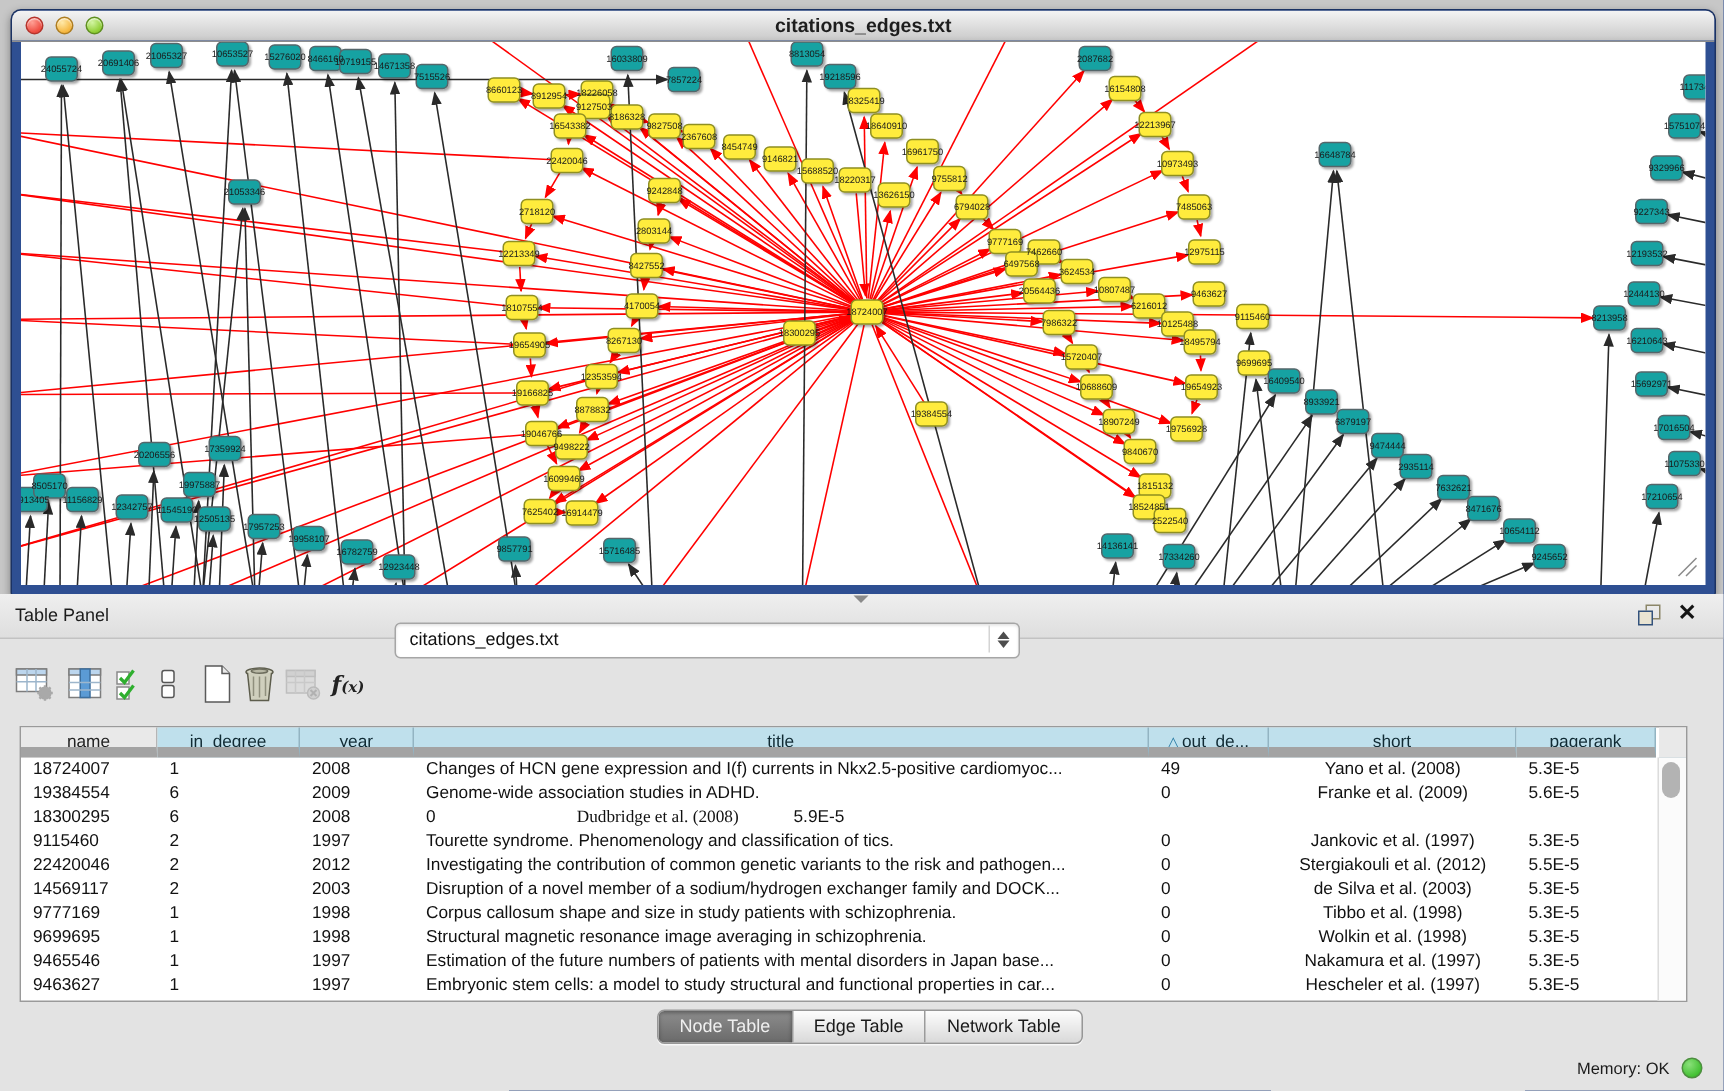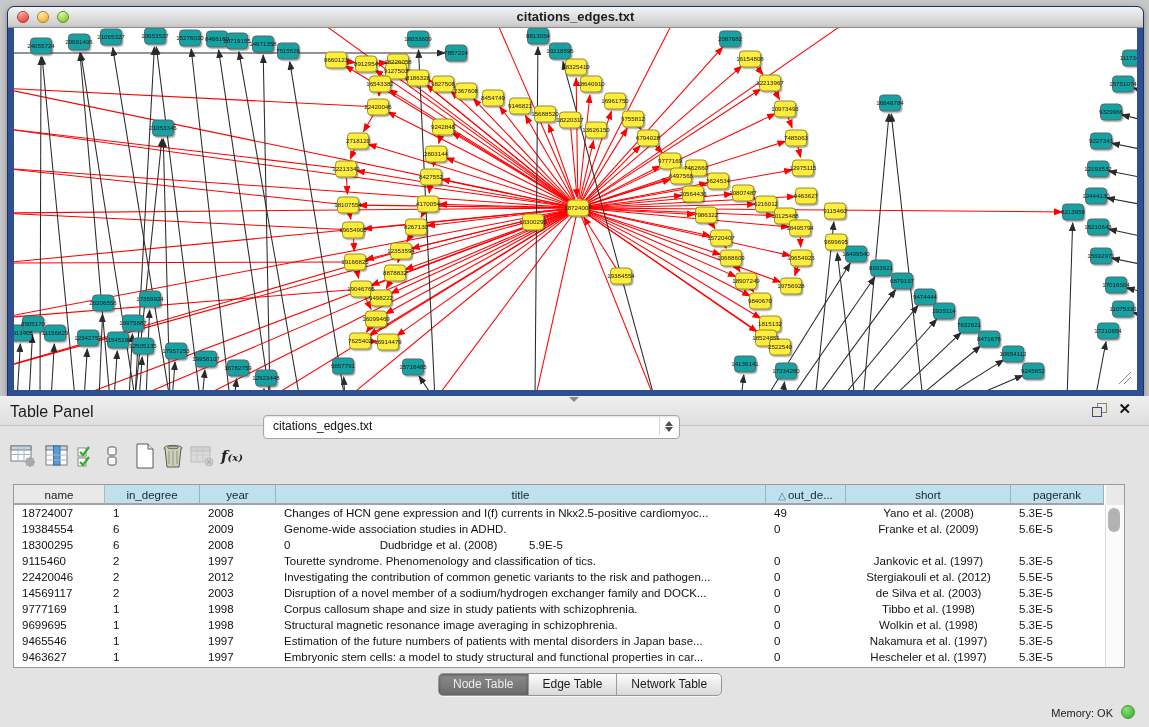--- a/index.html
+++ b/index.html
@@ -19,21 +19,21 @@
   .light.yellow{background:radial-gradient(circle at 35% 30%,#ffe9a8,#f5b63e 70%);border:1px solid #ad7d22;box-sizing:border-box;}
   .light.green{background:radial-gradient(circle at 35% 30%,#d2f5a2,#8fce33 70%);border:1px solid #5f8f20;box-sizing:border-box;}
   #win-title{position:absolute;left:0;right:0;top:2px;text-align:center;
       font-size:13px;font-weight:bold;color:#1d1d1d;}
   #graph-canvas{position:absolute;left:6px;right:6px;top:21px;bottom:7px;background:#ffffff;overflow:hidden;}
   #graph-canvas svg{display:block;}
   
   #table-panel{position:absolute;left:0;top:396px;width:1149px;height:331px;background:#e3e3e3;}
   #panel-header{position:absolute;left:0;top:0;right:0;height:29px;
       background:linear-gradient(#efefef,#dedede);border-bottom:1px solid #c2c2c2;}
-  #panel-title{position:absolute;left:10px;top:7px;font-size:16px;color:#1c1c1c;}
+  #panel-title{position:absolute;left:10px;top:7px;font-size:12px;color:#1c1c1c;}
   #panel-grip{position:absolute;left:50%;top:1px;margin-left:-6px;width:0;height:0;
       border-left:5px solid transparent;border-right:5px solid transparent;border-top:5px solid #8a8a8a;}
   #float-btn{position:absolute;right:42px;top:7px;width:15px;height:14px;cursor:pointer;}
   #float-btn .sq1{position:absolute;left:0;bottom:0;width:8px;height:8px;border:1px solid #33527d;background:#e9e4d2;}
   #float-btn .sq2{position:absolute;right:0;top:0;width:8px;height:8px;border:1px solid #8b8668;background:transparent;}
   #close-btn{position:absolute;right:18px;top:4px;font-size:15px;font-weight:bold;color:#141414;cursor:pointer;line-height:18px;}
   
   #toolbar{position:absolute;left:0;top:29px;right:0;height:55px;}
   .tool{position:absolute;top:16px;width:30px;height:30px;display:flex;align-items:center;justify-content:flex-start;}
   .fx{font-family:"DejaVu Serif",serif;font-style:italic;font-weight:bold;font-size:15px;color:#222;}
@@ -44,21 +44,21 @@
   #combo-arrows{position:absolute;right:2px;top:1px;width:17px;height:18px;border-left:1px solid #d4d4d4;
       display:flex;flex-direction:column;align-items:center;justify-content:center;gap:1px;}
   #combo-arrows span{width:0;height:0;border-left:4px solid transparent;border-right:4px solid transparent;}
   #combo-arrows .up{border-bottom:5px solid #4d4d4d;}
   #combo-arrows .dn{border-top:5px solid #4d4d4d;}
   
   #table{position:absolute;left:13px;top:88px;width:1110px;height:182px;background:#fff;
       border:1px solid #9a9a9a;font-size:11.5px;color:#111;}
   #thead{position:absolute;left:0;top:0;right:18px;height:20px;display:flex;}
   .th{box-sizing:border-box;height:20px;line-height:20px;text-align:center;
-      background:#bfe0ec;border-right:1px solid #93b4c2;border-bottom:2px solid #a3a3a3;
+      background:#bfe0ec;border-right:1px solid #93b4c2;border-bottom:7px solid #a3a3a3;
       color:#102a33;white-space:nowrap;overflow:hidden;cursor:pointer;}
   .th.first{background:#e9e9e9;border-right:1px solid #b5b5b5;color:#222;}
   .th .sort{color:#2a7ca5;font-size:10px;margin-right:2px;}
   #tbody{position:absolute;left:0;top:20px;right:18px;bottom:0;overflow:hidden;}
   .tr{display:flex;height:16px;line-height:16px;cursor:default;}
   .td{box-sizing:border-box;padding:0 4px 0 8px;white-space:nowrap;overflow:hidden;}
   .td.center{text-align:center;padding:0 2px;}
   #vscroll{position:absolute;right:0;top:20px;bottom:0;width:18px;background:#fbfbfb;border-left:1px solid #dcdcdc;}
   #vscroll .thumb{position:absolute;left:2px;top:3px;width:12px;height:24px;background:#b3b3b3;border-radius:6px;}
   #corner{position:absolute;right:0;top:0;width:18px;height:20px;background:#e9e9e9;border-bottom:1px solid #86a2ae;}
@@ -651,21 +651,21 @@
           <div class="td" style="width: 490px;">Genome-wide association studies in ADHD.</div>
           <div class="td" style="width: 80px;">0</div>
           <div class="td center" style="width: 165px;">Franke et al. (2009)</div>
           <div class="td" style="width: 93px;">5.6E-5</div>
         </div>
         <div class="tr">
           <div class="td" style="width: 91px;">18300295</div>
           <div class="td" style="width: 95px;">6</div>
           <div class="td" style="width: 76px;">2008</div>
           <div class="td" style="width: 80px;">0</div>
-          <div class="td center" style="width: 165px;">Dudbridge et al. (2008)</div>
+          <div class="td center" style="width: 165px; font-family: Liberation Serif, serif;">Dudbridge et al. (2008)</div>
           <div class="td" style="width: 93px;">5.9E-5</div>
         </div>
         <div class="tr">
           <div class="td" style="width: 91px;">9115460</div>
           <div class="td" style="width: 95px;">2</div>
           <div class="td" style="width: 76px;">1997</div>
           <div class="td" style="width: 490px;">Tourette syndrome. Phenomenology and classification of tics.</div>
           <div class="td" style="width: 80px;">0</div>
           <div class="td center" style="width: 165px;">Jankovic et al. (1997)</div>
           <div class="td" style="width: 93px;">5.3E-5</div>

